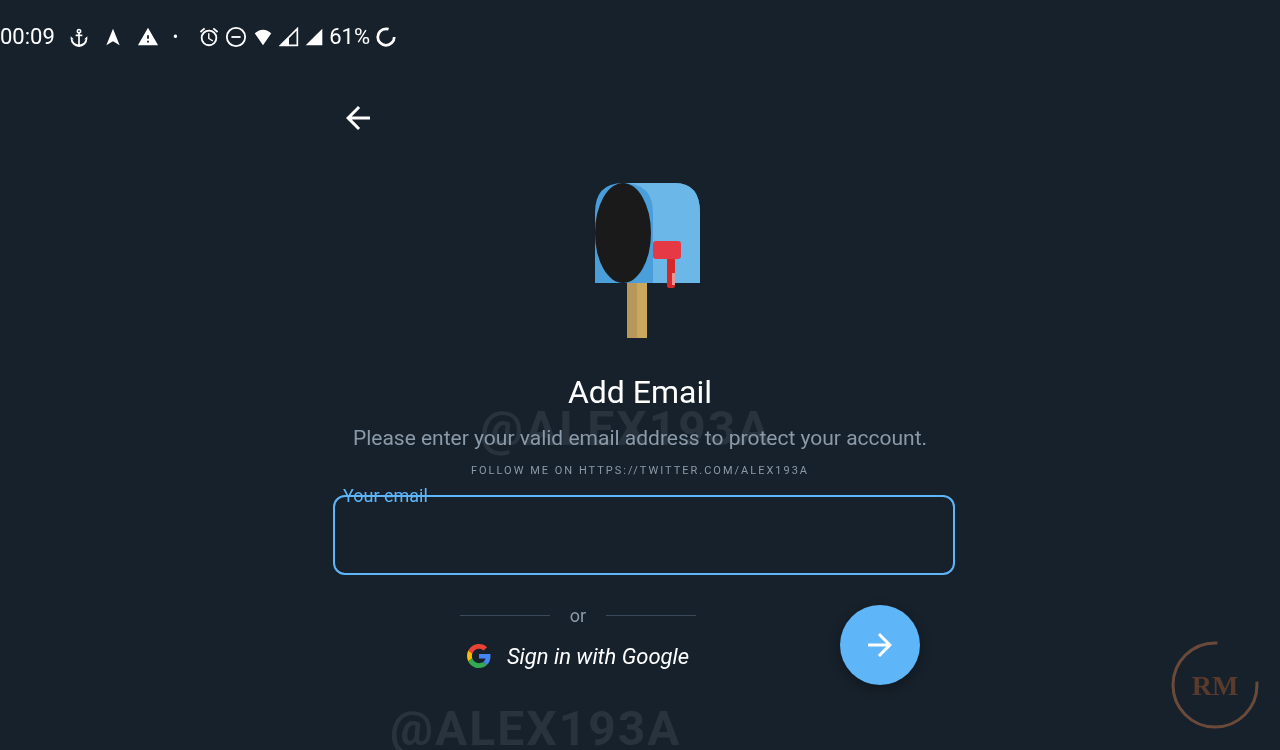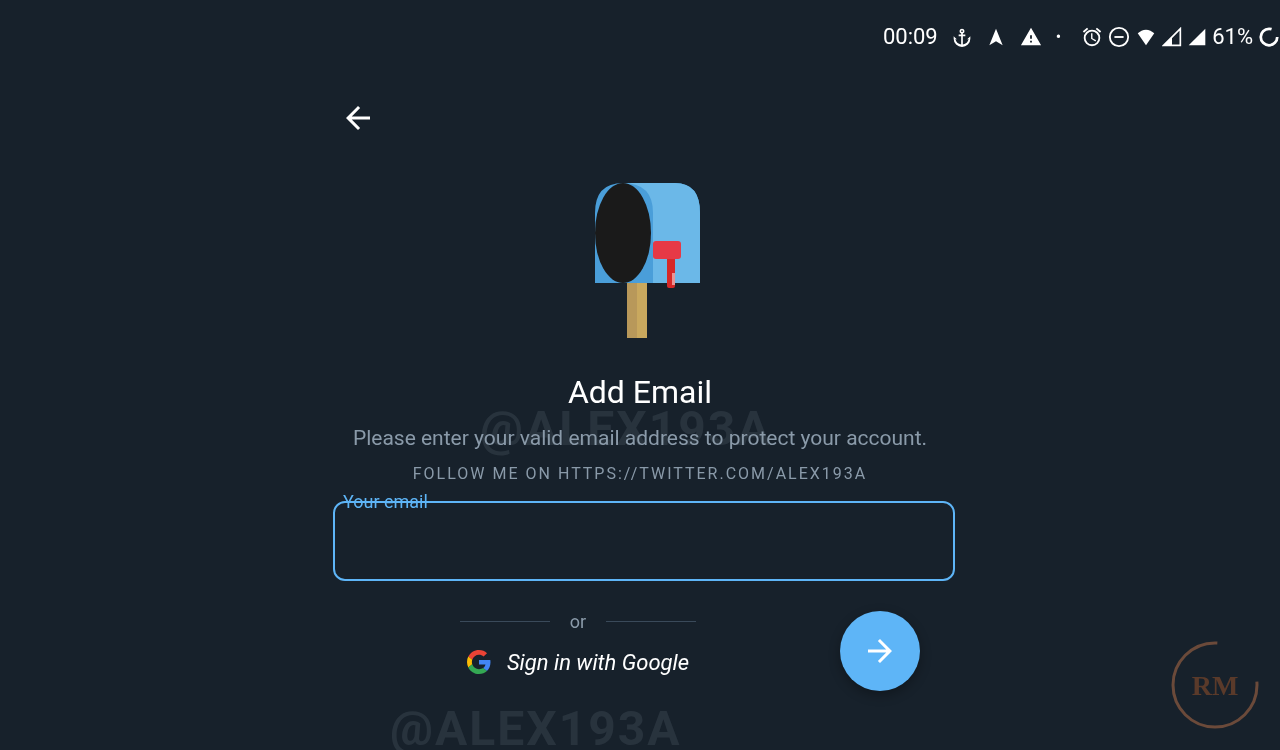--- a/index.html
+++ b/index.html
@@ -11,21 +11,21 @@
       width: 1280px;
       height: 750px;
       background: #17212b;
       font-family: -apple-system, BlinkMacSystemFont, 'Segoe UI', Roboto, sans-serif;
       color: #fff;
       position: relative;
       overflow: hidden;
     }
     .status-bar {
       display: flex;
-      justify-content: flex-end;
+      justify-content: flex-start;
       align-items: center;
       gap: 20px;
       padding: 24px 0;
       font-size: 22px;
       font-weight: 400;
       color: #fff;
     }
     .status-left {
       display: flex;
       align-items: center;
@@ -64,21 +64,21 @@
       margin-bottom: 12px;
     }
     .subtitle {
       font-size: 21px;
       color: #8a9aa9;
       text-align: center;
       line-height: 1.5;
       margin-bottom: 9px;
     }
     .watermark {
-      font-size: 16px;
+      font-size: 11px;
       letter-spacing: 2px;
       color: #8a9aa9;
       margin-bottom: 18px;
       text-transform: uppercase;
     }
     .input-container {
       position: relative;
       width: 630px;
       margin-bottom: 30px;
       padding-left: 8px;

